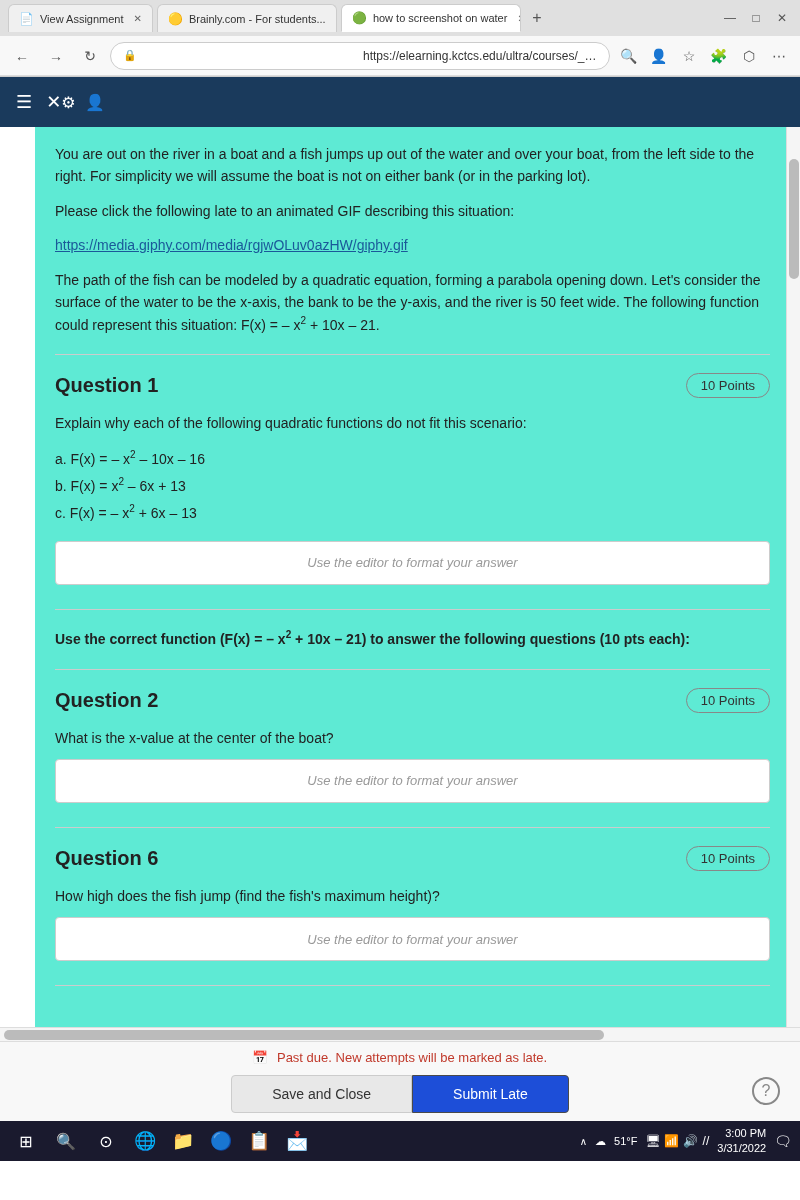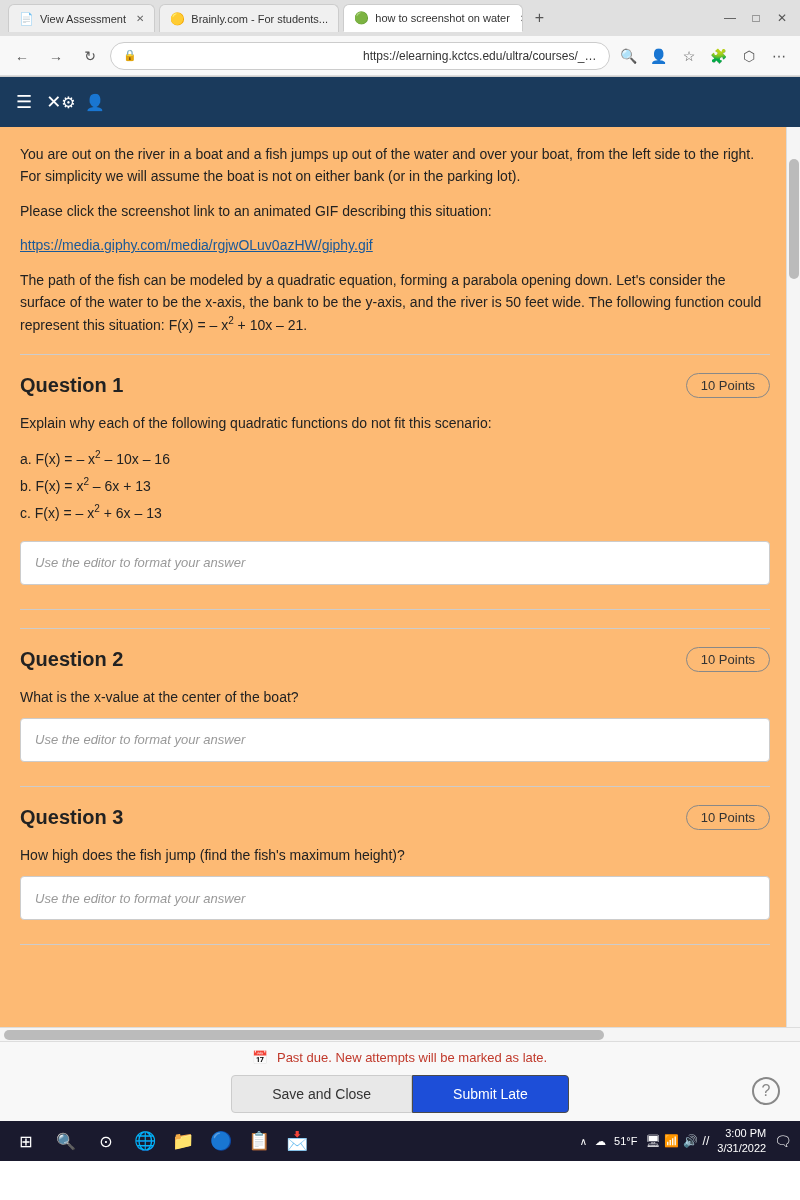--- a/index.html
+++ b/index.html
@@ -162,23 +162,24 @@
     }
     .header-right {
       display: flex;
       align-items: center;
       gap: 10px;
     }
 
     
     .main-content {
       padding: 16px 20px;
-      background: #fdba74;
+      background: #5eead4;
       min-height: 900px;
       position: relative;
+      margin-left: 35px;
     }
 
     .intro-text {
       font-size: 14px;
       line-height: 1.6;
       color: #222;
       margin-bottom: 12px;
     }
     .link {
       color: #1a5999;
@@ -230,20 +231,21 @@
       border: 1px solid #ccc;
       border-radius: 4px;
       padding: 12px 14px;
       font-size: 13px;
       color: #999;
       background: #fff;
       cursor: text;
       min-height: 44px;
       display: flex;
       align-items: center;
+      justify-content: center;
     }
 
     .bold-label {
       font-weight: bold;
     }
 
     
     .scroll-area {
       position: absolute;
       right: 0;
@@ -387,21 +389,21 @@
     sup { font-size: 10px; }
   </style>
 </head>
 <body>
 
 <div class="browser-chrome">
 
   <div class="tab-bar">
     <div class="tab">
       <span style="font-size:12px;">📄</span>
-      <span>View Assessment</span>
+      <span>View Assignment</span>
       <span class="tab-close">✕</span>
     </div>
     <div class="tab">
       <span style="font-size:12px;">🟡</span>
       <span>Brainly.com - For students...</span>
       <span class="tab-close">✕</span>
     </div>
     <div class="tab active">
       <span style="font-size:12px;">🟢</span>
       <span>how to screenshot on water</span>
@@ -443,21 +445,21 @@
     <span class="header-icon" style="font-size:16px;">⚙</span>
     <span class="header-icon" style="font-size:16px;">👤</span>
   </div>
 </div>
 
 <div style="position:relative; overflow:hidden;">
   <div class="main-content" style="padding-right: 30px;">
 
     <p class="intro-text">You are out on the river in a boat and a fish jumps up out of the water and over your boat, from the left side to the right. For simplicity we will assume the boat is not on either bank (or in the parking lot).</p>
     <p class="intro-text">
-      <span>Please click the screenshot link to an animated GIF describing this situation:</span>
+      <span>Please click the following late to an animated GIF describing this situation:</span>
     </p>
     <p class="intro-text">
       <a class="link">https://media.giphy.com/media/rgjwOLuv0azHW/giphy.gif</a>
     </p>
     <p class="intro-text">
       <span>The path of the fish can be modeled by a quadratic equation, forming a parabola opening down. Let's consider the surface of the water to be the x-axis, the bank to be the y-axis, and the river is 50 feet wide. The following function could represent this situation: F(x) = – x</span><sup>2</sup><span> + 10x – 21.</span>
     </p>
 
     <hr class="divider">
 
@@ -478,39 +480,42 @@
           c. F(x) = – x<sup>2</sup> + 6x – 13
         </div>
       </div>
       <div class="answer-box">
         <span style="color:#999; font-style:italic;">Use the editor to format your answer</span>
       </div>
     </div>
 
     <hr class="divider">
 
+    <p class="question-prompt bold-label">
+      <strong>Use the correct function (F(x) = – x<sup>2</sup> + 10x – 21) to answer the following questions (10 pts each):</strong>
+    </p>
 
     <hr class="divider">
 
     <div class="question-block">
       <div class="question-header">
         <span class="question-title">Question 2</span>
         <span class="points-badge">10 Points</span>
       </div>
       <p class="question-prompt">What is the x-value at the center of the boat?</p>
       <div class="answer-box">
         <span style="color:#999; font-style:italic;">Use the editor to format your answer</span>
       </div>
     </div>
 
     <hr class="divider">
 
     <div class="question-block">
       <div class="question-header">
-        <span class="question-title">Question 3</span>
+        <span class="question-title">Question 6</span>
         <span class="points-badge">10 Points</span>
       </div>
       <p class="question-prompt">How high does the fish jump (find the fish's maximum height)?</p>
       <div class="answer-box">
         <span style="color:#999; font-style:italic;">Use the editor to format your answer</span>
       </div>
     </div>
 
     <hr class="divider">
 

